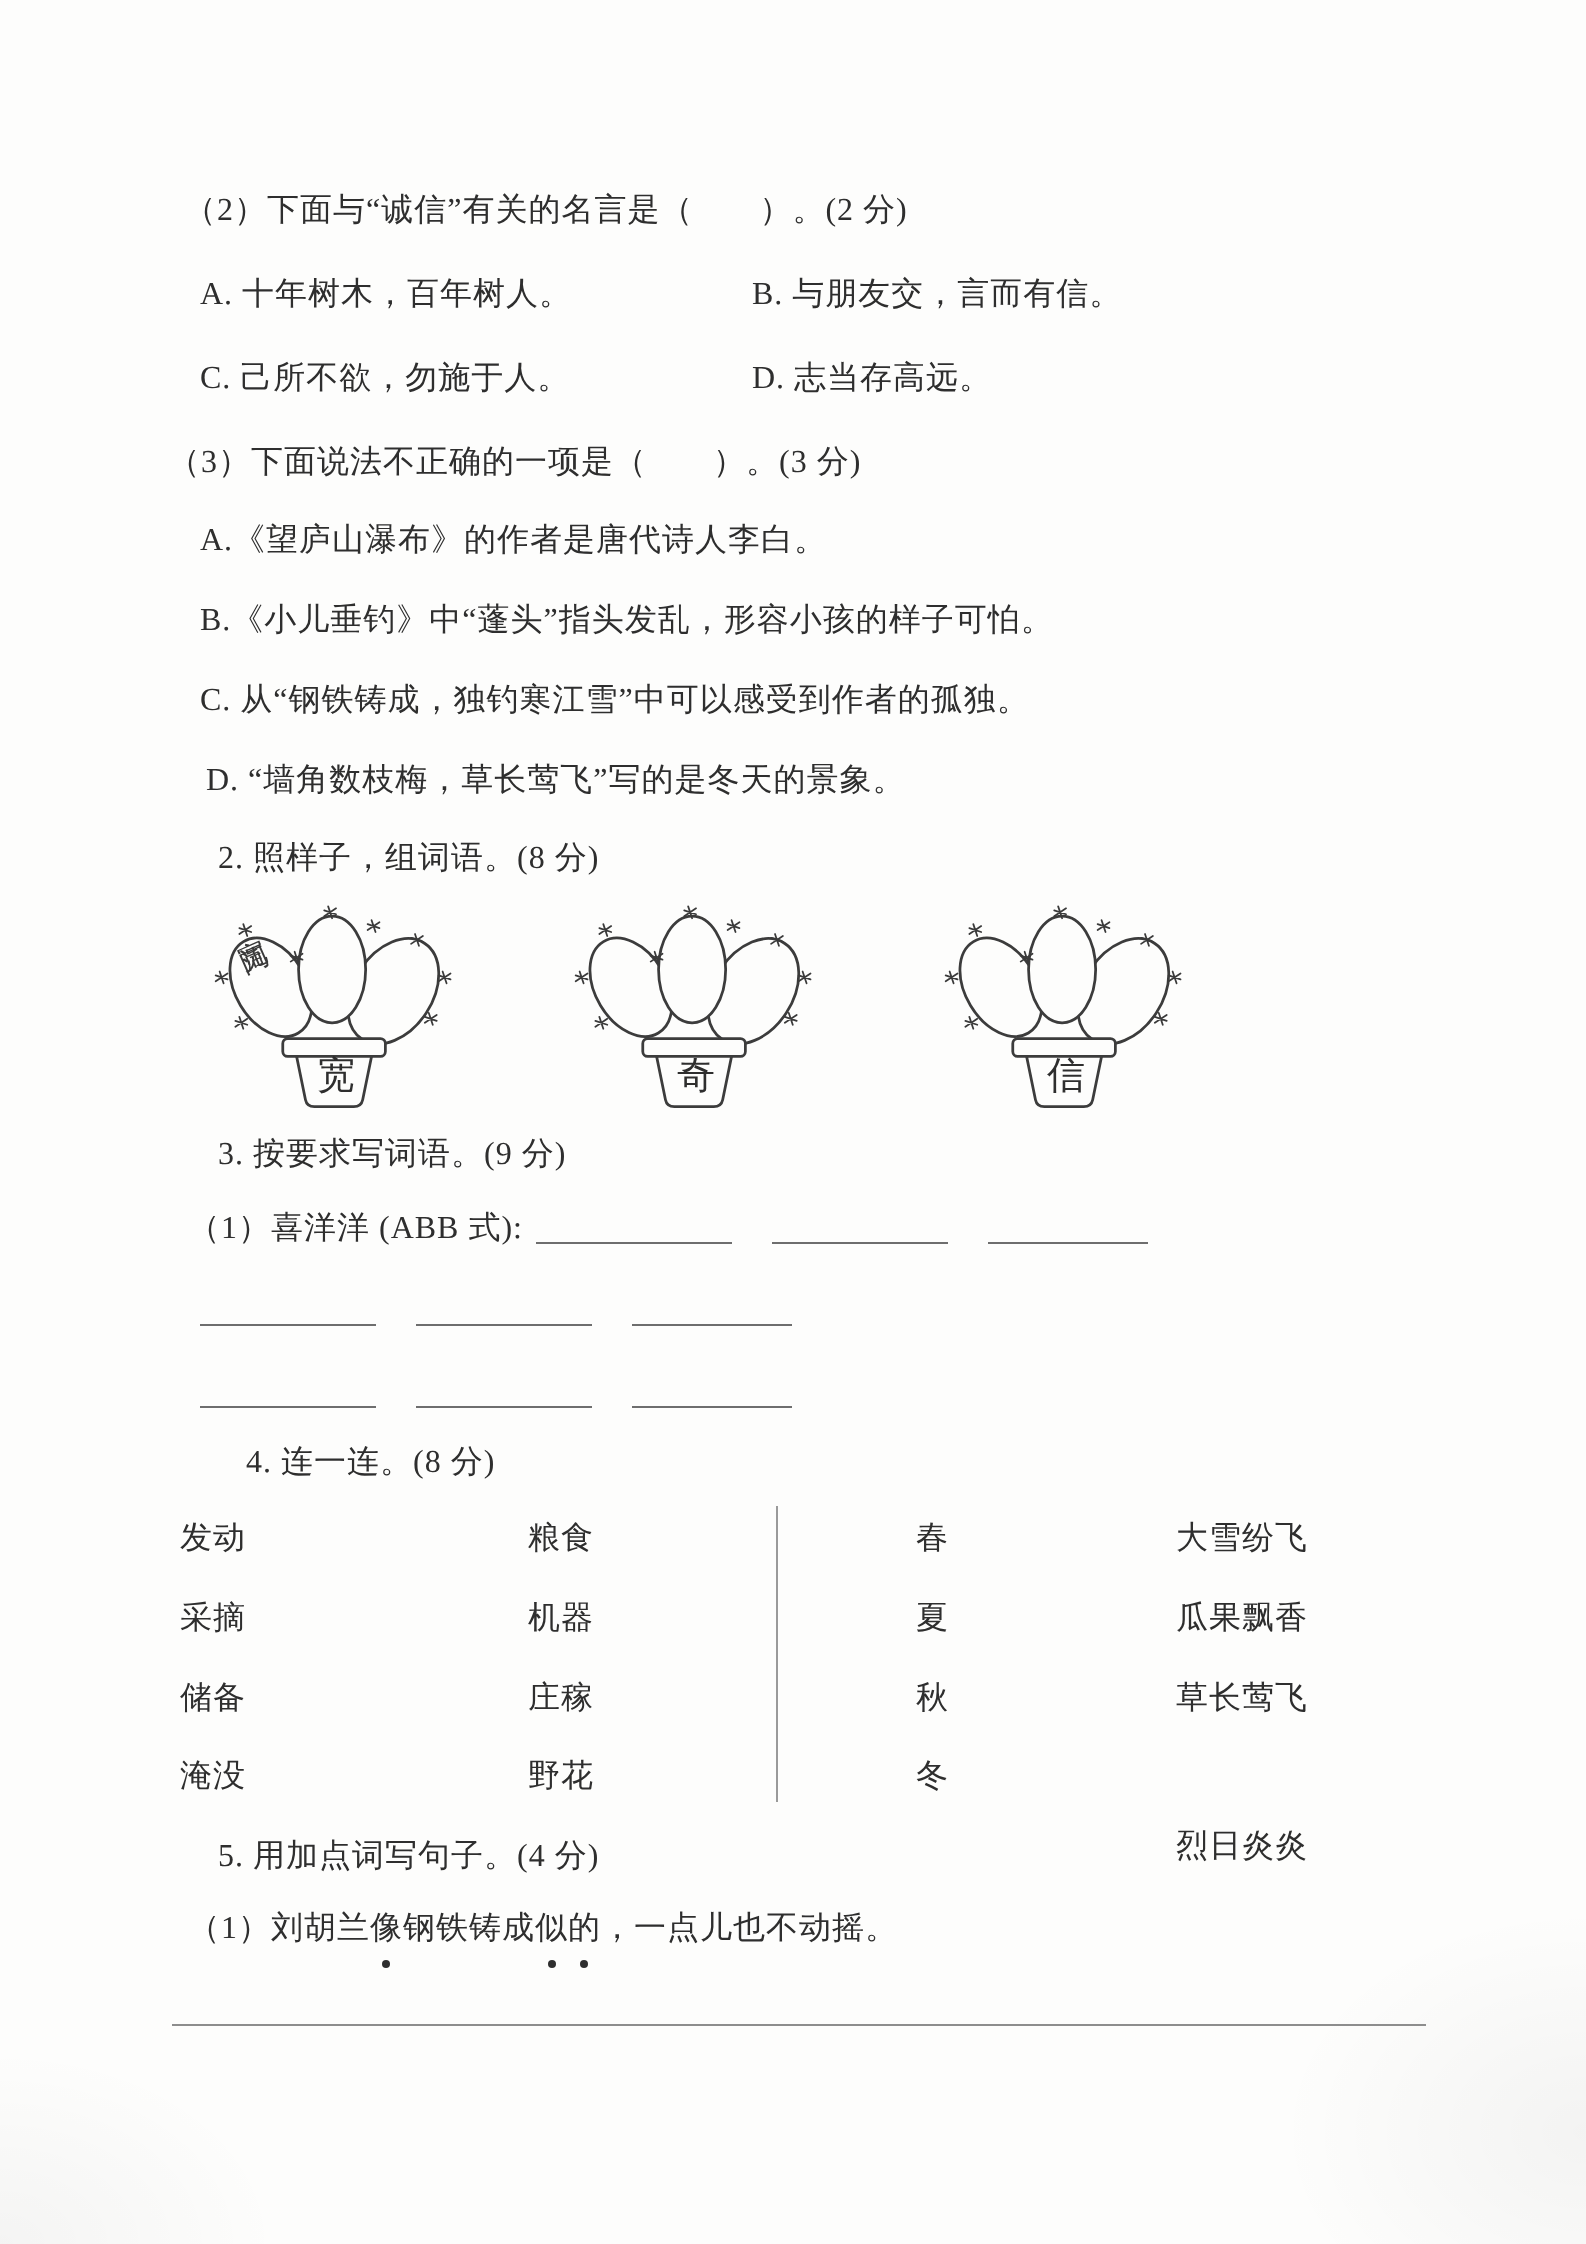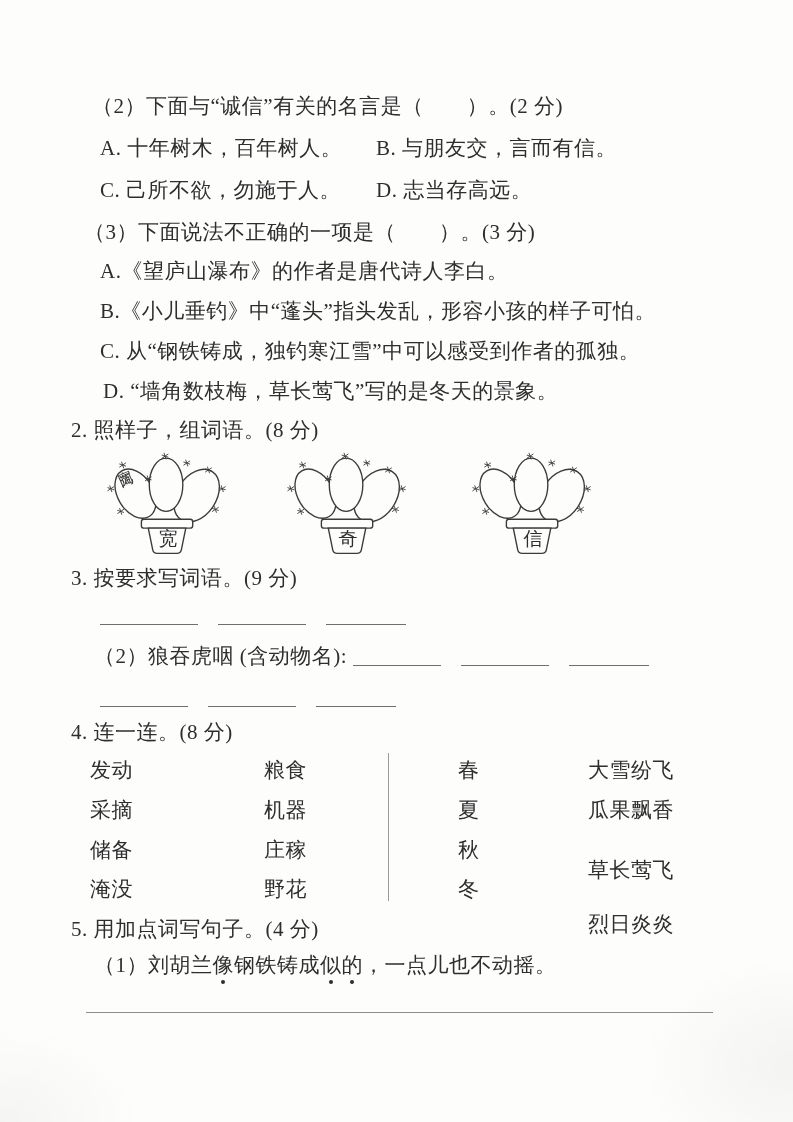--- a/index.html
+++ b/index.html
@@ -5,22 +5,22 @@
   html,body{margin:0;padding:0;}
   body{
     width:793px;height:1122px;position:relative;overflow:hidden;
     background:
       radial-gradient(220px 160px at 100% 95%, rgba(0,0,0,0.04), transparent 70%),
       radial-gradient(200px 140px at 0% 100%, rgba(0,0,0,0.035), transparent 70%),
       #fdfdfc;
     font-family:"Liberation Serif","DejaVu Serif",serif;
     color:#2e2e2e;
   }
-  .t{position:absolute;font-size:21px;line-height:26px;white-space:nowrap;letter-spacing:0.5px;}
-  .q-title{letter-spacing:0.5px;}
+  .t{position:absolute;font-size:16px;line-height:26px;white-space:nowrap;letter-spacing:0.5px;}
+  .q-title{letter-spacing:0.5px;margin-left:38px;}
   
   .blank{display:inline-block;width:88px;height:14px;border-bottom:1.4px solid #6e6e6e;
          margin-left:6px;margin-right:14px;transform:translateY(3px);}
   
   .vdivider{position:absolute;width:1.3px;background:#9a9a9a;}
   
   .answer-line{position:absolute;border-top:1.6px solid #8d8d8d;height:0;}
   
   .dotted{position:relative;display:inline-block;}
   .dotted::after{content:"";position:absolute;left:50%;bottom:-6px;width:4px;height:4px;
@@ -89,50 +89,50 @@
 </div>
 <div class="cactus" style="left:461px;top:452px">
   <svg width="148" height="104" viewBox="0 0 150 105">
     <use href="#cactus-shape"></use>
   </svg>
   <span class="pot-label">信</span>
 </div>
 
 <div class="t q-title" style="left:71px;top:565px">3. 按要求写词语。(9 分)</div>
 <div class="t" style="left:94px;top:602px">
-  <span class="blank" style="width:98px"></span><span class="blank"></span><span class="blank" style="width:80px"></span>
+  <span>（1）喜洋洋 (ABB 式):</span><span class="blank" style="width:98px"></span><span class="blank"></span><span class="blank" style="width:80px"></span>
 </div>
 <div class="t" style="left:94px;top:643px">
-  <span>（2）狼吞虎咽 (含动物名):</span><span class="blank"></span><span class="blank"></span><span class="blank" style="width:80px"></span>
+  <span class="blank"></span><span class="blank"></span><span class="blank" style="width:80px"></span>
 </div>
 <div class="t" style="left:94px;top:684px">
   <span class="blank"></span><span class="blank"></span><span class="blank" style="width:80px"></span>
 </div>
 
-<div class="t q-title" style="left:71px;top:719px">4. 连一连。(8 分)</div>
+<div class="t q-title" style="left:85px;top:719px">4. 连一连。(8 分)</div>
 
 <div class="t" style="left:90px;top:757px">发动</div>
 <div class="t" style="left:90px;top:797px">采摘</div>
 <div class="t" style="left:90px;top:837px">储备</div>
 <div class="t" style="left:90px;top:876px">淹没</div>
 
 <div class="t" style="left:264px;top:757px">粮食</div>
 <div class="t" style="left:264px;top:797px">机器</div>
 <div class="t" style="left:264px;top:837px">庄稼</div>
 <div class="t" style="left:264px;top:876px">野花</div>
 
 <div class="vdivider" style="left:388px;top:753px;height:148px"></div>
 
 <div class="t" style="left:458px;top:757px">春</div>
 <div class="t" style="left:458px;top:797px">夏</div>
 <div class="t" style="left:458px;top:837px">秋</div>
 <div class="t" style="left:458px;top:876px">冬</div>
 
 <div class="t" style="left:588px;top:757px">大雪纷飞</div>
 <div class="t" style="left:588px;top:797px">瓜果飘香</div>
-<div class="t" style="left:588px;top:857px">草长莺飞</div>
+<div class="t" style="left:588px;top:837px">草长莺飞</div>
 <div class="t" style="left:588px;top:911px">烈日炎炎</div>
 
 <div class="t q-title" style="left:71px;top:916px">5. 用加点词写句子。(4 分)</div>
 <div class="t" style="left:94px;top:952px">
   <span>（1）刘胡兰</span><span class="dotted">像</span><span>钢铁铸成</span><span class="dotted">似</span><span class="dotted">的</span><span>，一点儿也不动摇。</span>
 </div>
 <div class="answer-line" style="left:86px;top:1012px;width:627px"></div>
 
 </body></html>

